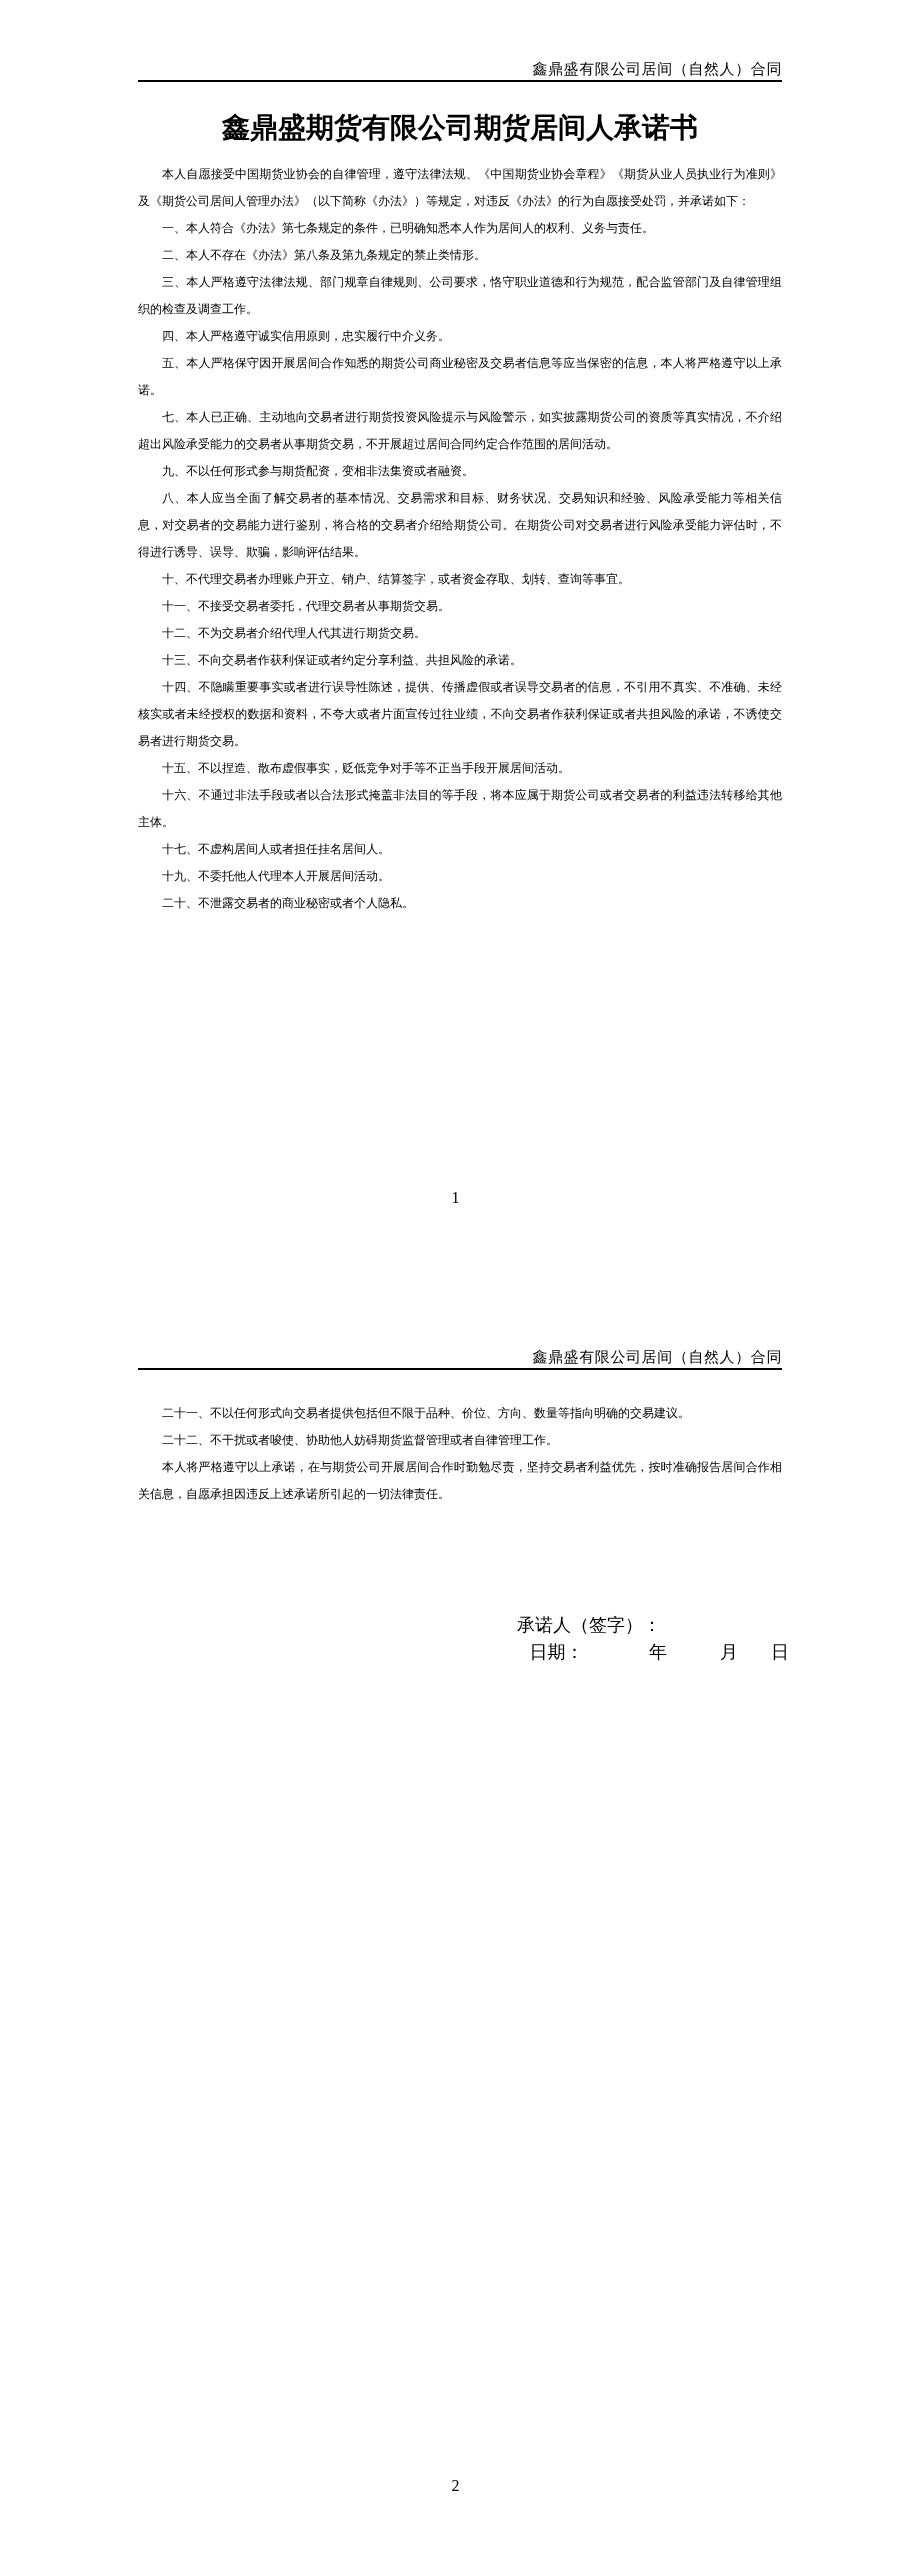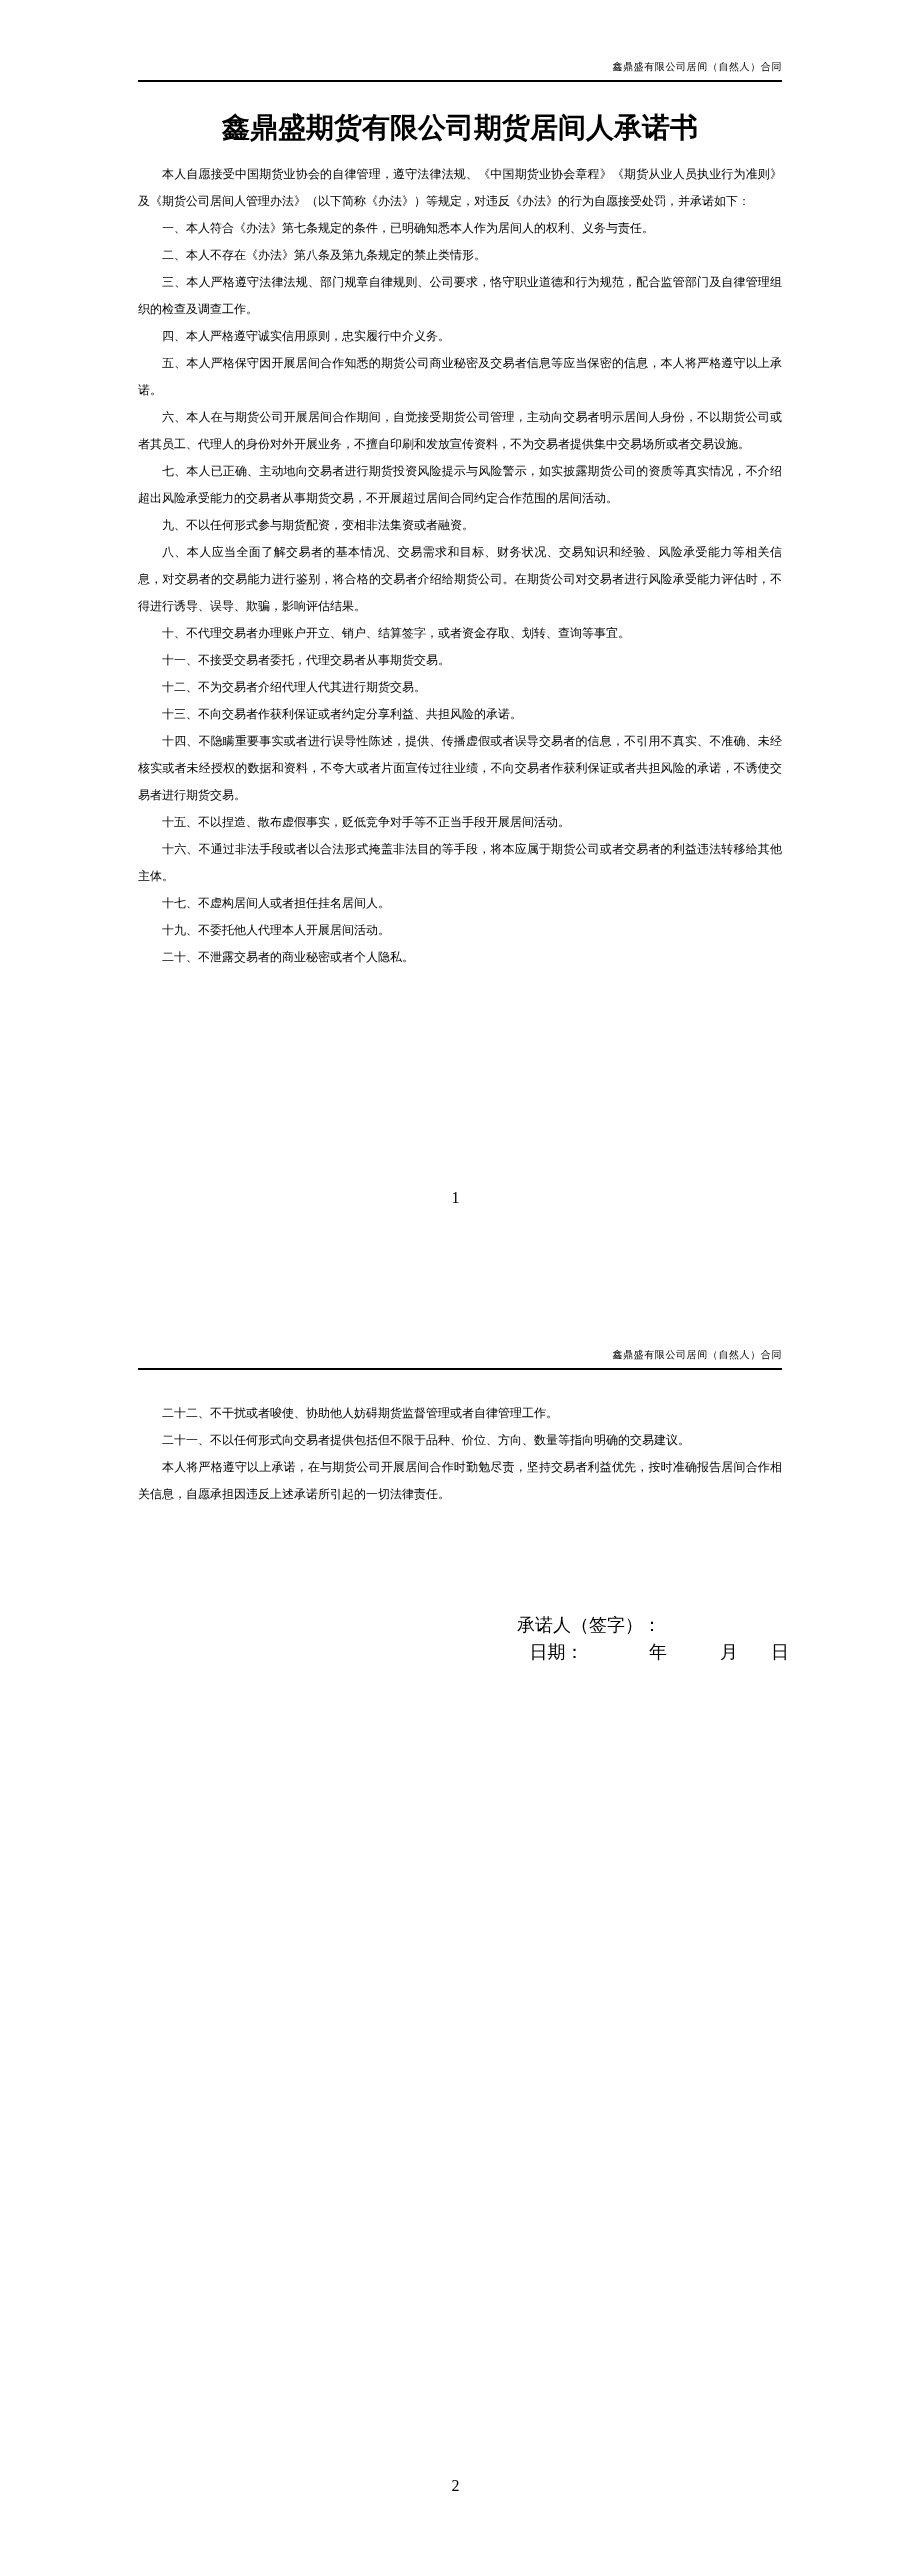--- a/index.html
+++ b/index.html
@@ -1,20 +1,20 @@
 <!DOCTYPE html>
 <html style="font-size:9.2px"><head>
 <meta charset="utf-8">
 <style>
   html, body { margin:0; padding:0; background:#ffffff; }
   body { width:911px; font-family:"Liberation Serif","DejaVu Serif",serif; color:#000; }
   .page { position:relative; width:911px; height:1288px; background:#ffffff; overflow:hidden; }
   .running-header {
     position:absolute; top:60px; left:138px; width:644px;
-    text-align:right; font-size:10px; letter-spacing:0.6px; white-space:nowrap;
+    text-align:right; font-size:15px; letter-spacing:0.6px; white-space:nowrap;
   }
   .header-rule { position:absolute; top:80px; left:138px; width:644px; height:1.7px; background:#000; }
   .doc-title {
     position:absolute; top:109px; left:69px; width:782px; text-align:center;
     font-family:"Liberation Sans","DejaVu Sans",sans-serif; font-weight:bold;
     font-size:28px; white-space:nowrap;
   }
   .body-block { position:absolute; left:138px; width:644px; font-size:12px; line-height:27px; }
   .body-block p.para {
     margin:0; text-indent:2em; text-align:justify; word-break:break-all;
@@ -39,21 +39,20 @@
   <div class="header-rule"></div>
   <div class="doc-title">鑫鼎盛期货有限公司期货居间人承诺书</div>
 
   <div class="body-block page1-body">
     <p class="para">本人自愿接受中国期货业协会的自律管理，遵守法律法规、《中国期货业协会章程》《期货从业人员执业行为准则》及《期货公司居间人管理办法》（以下简称《办法》）等规定，对违反《办法》的行为自愿接受处罚，并承诺如下：</p>
     <p class="para">一、本人符合《办法》第七条规定的条件，已明确知悉本人作为居间人的权利、义务与责任。</p>
     <p class="para">二、本人不存在《办法》第八条及第九条规定的禁止类情形。</p>
     <p class="para">三、本人严格遵守法律法规、部门规章自律规则、公司要求，恪守职业道德和行为规范，配合监管部门及自律管理组织的检查及调查工作。</p>
     <p class="para">四、本人严格遵守诚实信用原则，忠实履行中介义务。</p>
     <p class="para">五、本人严格保守因开展居间合作知悉的期货公司商业秘密及交易者信息等应当保密的信息，本人将严格遵守以上承诺。</p>
-    <p class="para">六、本人在与期货公司开展居间合作期间，自觉接受期货公司管理，主动向交易者明示居间人身份，不以期货公司或者其员工、代理人的身份对外开展业务，不擅自印刷和发放宣传资料，不为交易者提供集中交易场所或者交易设施。</p>
     <p class="para">七、本人已正确、主动地向交易者进行期货投资风险提示与风险警示，如实披露期货公司的资质等真实情况，不介绍超出风险承受能力的交易者从事期货交易，不开展超过居间合同约定合作范围的居间活动。</p>
     <p class="para">九、不以任何形式参与期货配资，变相非法集资或者融资。</p>
     <p class="para">八、本人应当全面了解交易者的基本情况、交易需求和目标、财务状况、交易知识和经验、风险承受能力等相关信息，对交易者的交易能力进行鉴别，将合格的交易者介绍给期货公司。在期货公司对交易者进行风险承受能力评估时，不得进行诱导、误导、欺骗，影响评估结果。</p>
     <p class="para">十、不代理交易者办理账户开立、销户、结算签字，或者资金存取、划转、查询等事宜。</p>
     <p class="para">十一、不接受交易者委托，代理交易者从事期货交易。</p>
     <p class="para">十二、不为交易者介绍代理人代其进行期货交易。</p>
     <p class="para">十三、不向交易者作获利保证或者约定分享利益、共担风险的承诺。</p>
     <p class="para">十四、不隐瞒重要事实或者进行误导性陈述，提供、传播虚假或者误导交易者的信息，不引用不真实、不准确、未经核实或者未经授权的数据和资料，不夸大或者片面宣传过往业绩，不向交易者作获利保证或者共担风险的承诺，不诱使交易者进行期货交易。</p>
     <p class="para">十五、不以捏造、散布虚假事实，贬低竞争对手等不正当手段开展居间活动。</p>
     <p class="para">十六、不通过非法手段或者以合法形式掩盖非法目的等手段，将本应属于期货公司或者交易者的利益违法转移给其他主体。</p>
@@ -63,22 +62,22 @@
   </div>
 
   <div class="page-num">1</div>
 </div>
 
 <div class="page">
   <div class="running-header">鑫鼎盛有限公司居间（自然人）合同</div>
   <div class="header-rule"></div>
 
   <div class="body-block page2-body">
+    <p class="para">二十一、不以任何形式向交易者提供包括但不限于品种、价位、方向、数量等指向明确的交易建议。</p>
     <p class="para">二十二、不干扰或者唆使、协助他人妨碍期货监督管理或者自律管理工作。</p>
-    <p class="para">二十一、不以任何形式向交易者提供包括但不限于品种、价位、方向、数量等指向明确的交易建议。</p>
     <p class="para">本人将严格遵守以上承诺，在与期货公司开展居间合作时勤勉尽责，坚持交易者利益优先，按时准确报告居间合作相关信息，自愿承担因违反上述承诺所引起的一切法律责任。</p>
   </div>
 
   <div class="sig-block">
     <div class="sig-line1">承诺人（签字）：</div>
     <div class="sig-line2">
       <span class="sig-date-label">日期：</span>
       <span class="sig-year">年</span>
       <span class="sig-month">月</span>
       <span class="sig-day">日</span>

